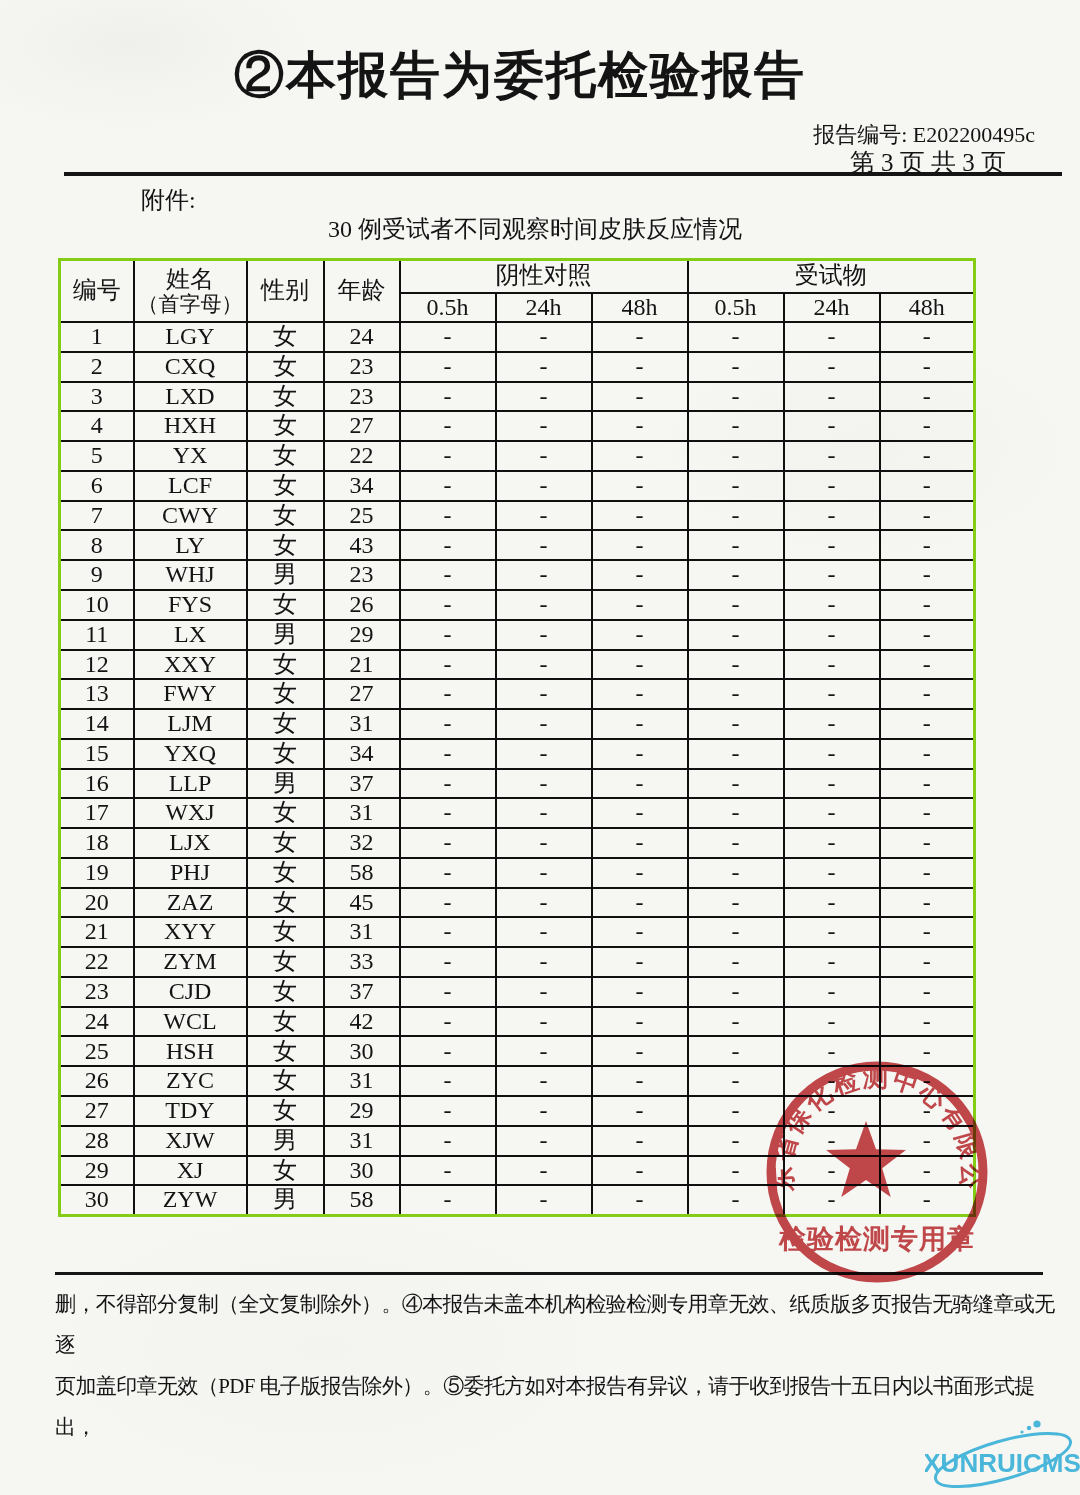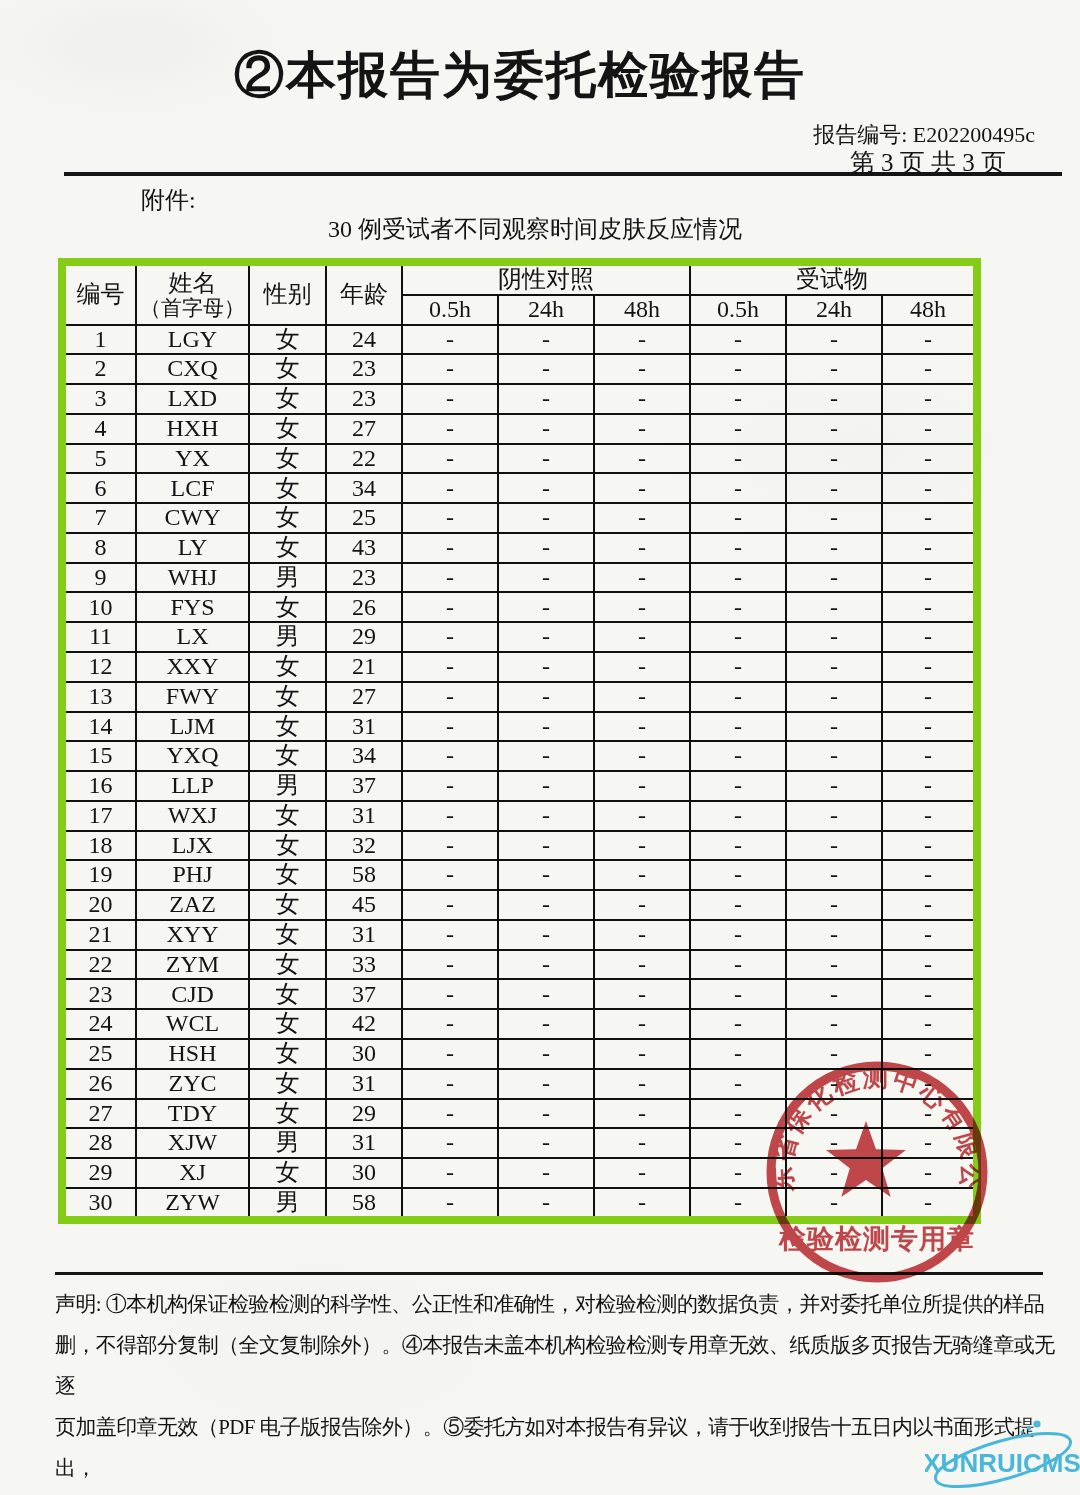--- a/index.html
+++ b/index.html
@@ -37,21 +37,21 @@
     width:915px;
     background:transparent;
   }
   table.t-results th, table.t-results td{
     border:2px solid #101010;
     text-align:center;vertical-align:middle;
     font-size:24px;font-weight:400;
     padding:0;line-height:1.15;
     overflow:hidden;white-space:nowrap;
   }
-  table.t-results{border:8px solid #84cc16;}
+  table.t-results{border:3px solid #84cc16;}
   table.t-results thead tr.group-row{height:33px;}
   table.t-results thead tr.time-row{height:27px;}
   table.t-results tbody tr{height:29.77px;}
   .name-head .l2{font-size:21px;display:block;margin-top:-2px;}
   td.dash{font-weight:700;}
   .end-note{position:absolute;top:1210px;left:0;width:1030px;text-align:center;font-size:27px;}
   .bottom-rule{position:absolute;top:1272px;left:55px;width:988px;height:3px;background:#161616;}
   .footer{
     position:absolute;top:1284px;left:55px;width:1000px;
     font-size:21px;line-height:41px;letter-spacing:-0.6px;
@@ -469,21 +469,20 @@
           <td class="dash">-</td>
           <td class="dash">-</td>
           <td class="dash">-</td>
         </tr>
       </tbody>
   </table>
 
   <div class="bottom-rule"></div>
 
   <div class="footer">
-    <div>声明: ①本机构保证检验检测的科学性、公正性和准确性，对检验检测的数据负责，并对委托单位所提供的样品</div>
     <div>删，不得部分复制（全文复制除外）。④本报告未盖本机构检验检测专用章无效、纸质版多页报告无骑缝章或无逐</div>
     <div>页加盖印章无效（PDF 电子版报告除外）。⑤委托方如对本报告有异议，请于收到报告十五日内以书面形式提出，</div>
 
   </div>
 
   <svg class="seal" viewBox="0 0 260 260">
     <circle cx="130" cy="130" r="106" fill="none" stroke="#c23b3e" stroke-width="9"></circle>
     <polygon fill="#c23b3e" points="119,79 129,107.2 158.9,108 135.2,126.3 143.7,155 119,138 94.3,155 102.8,126.3 79.1,108 109,107.2"></polygon>
     <defs>
       <path id="sealArc" d="M45.3,144.9 A86,86 0 1 1 214.7,144.9" fill="none"></path>

